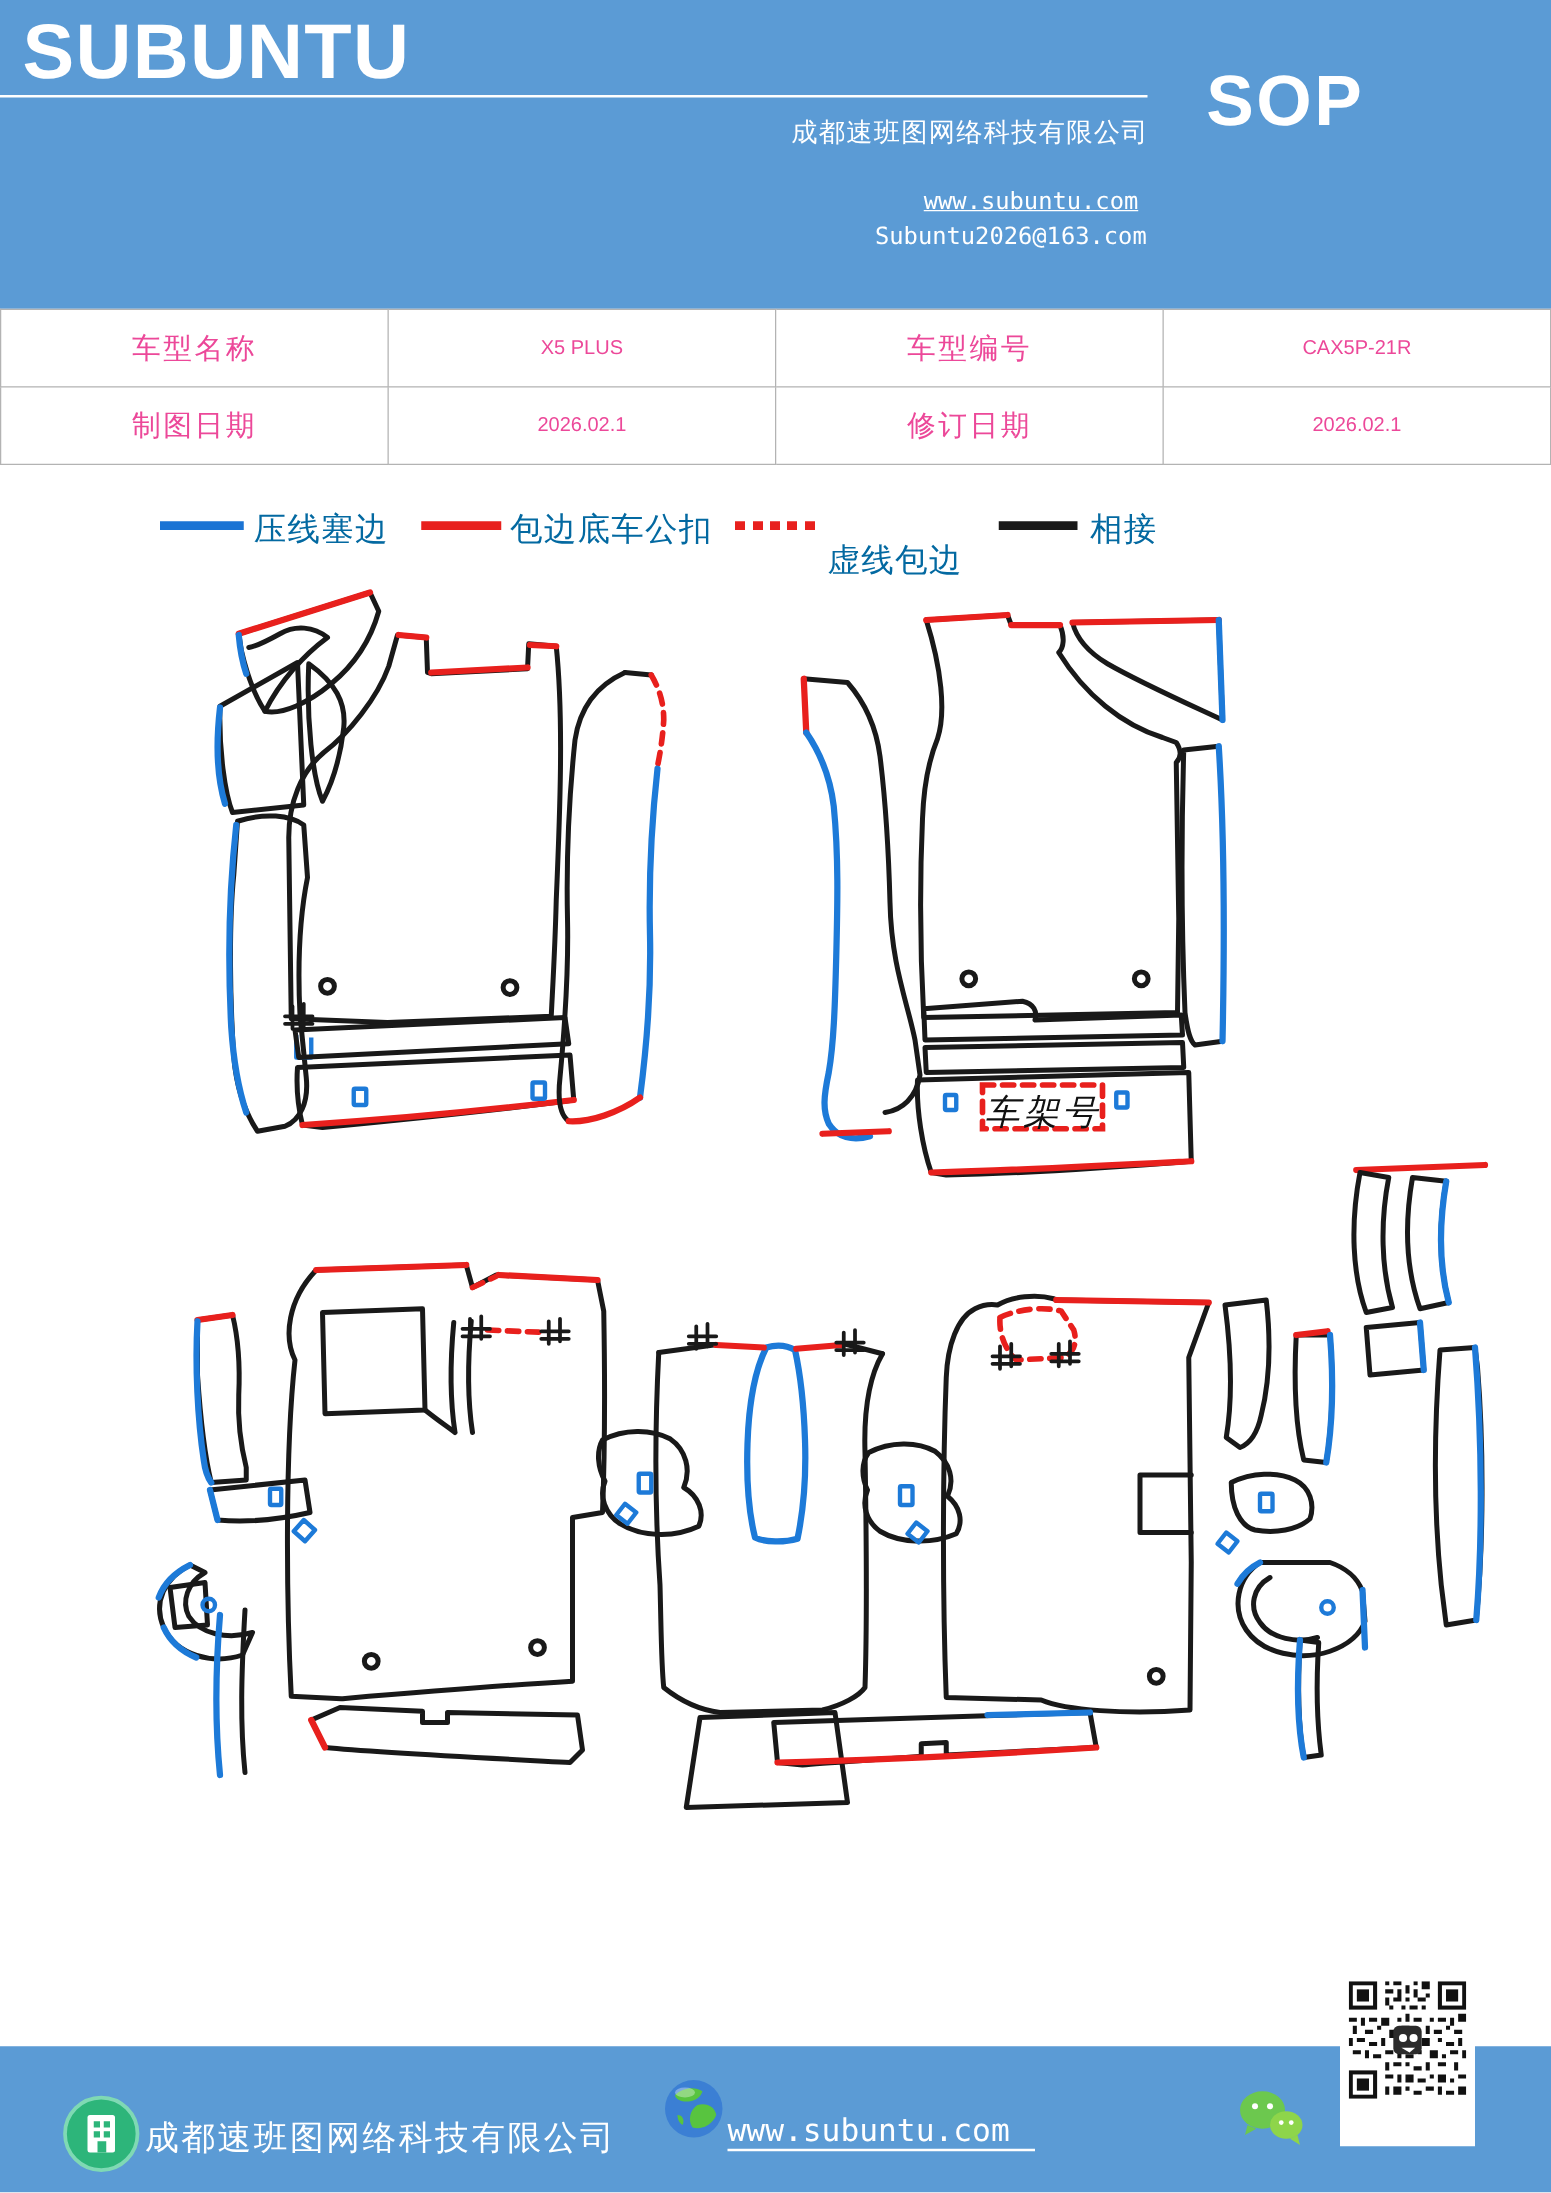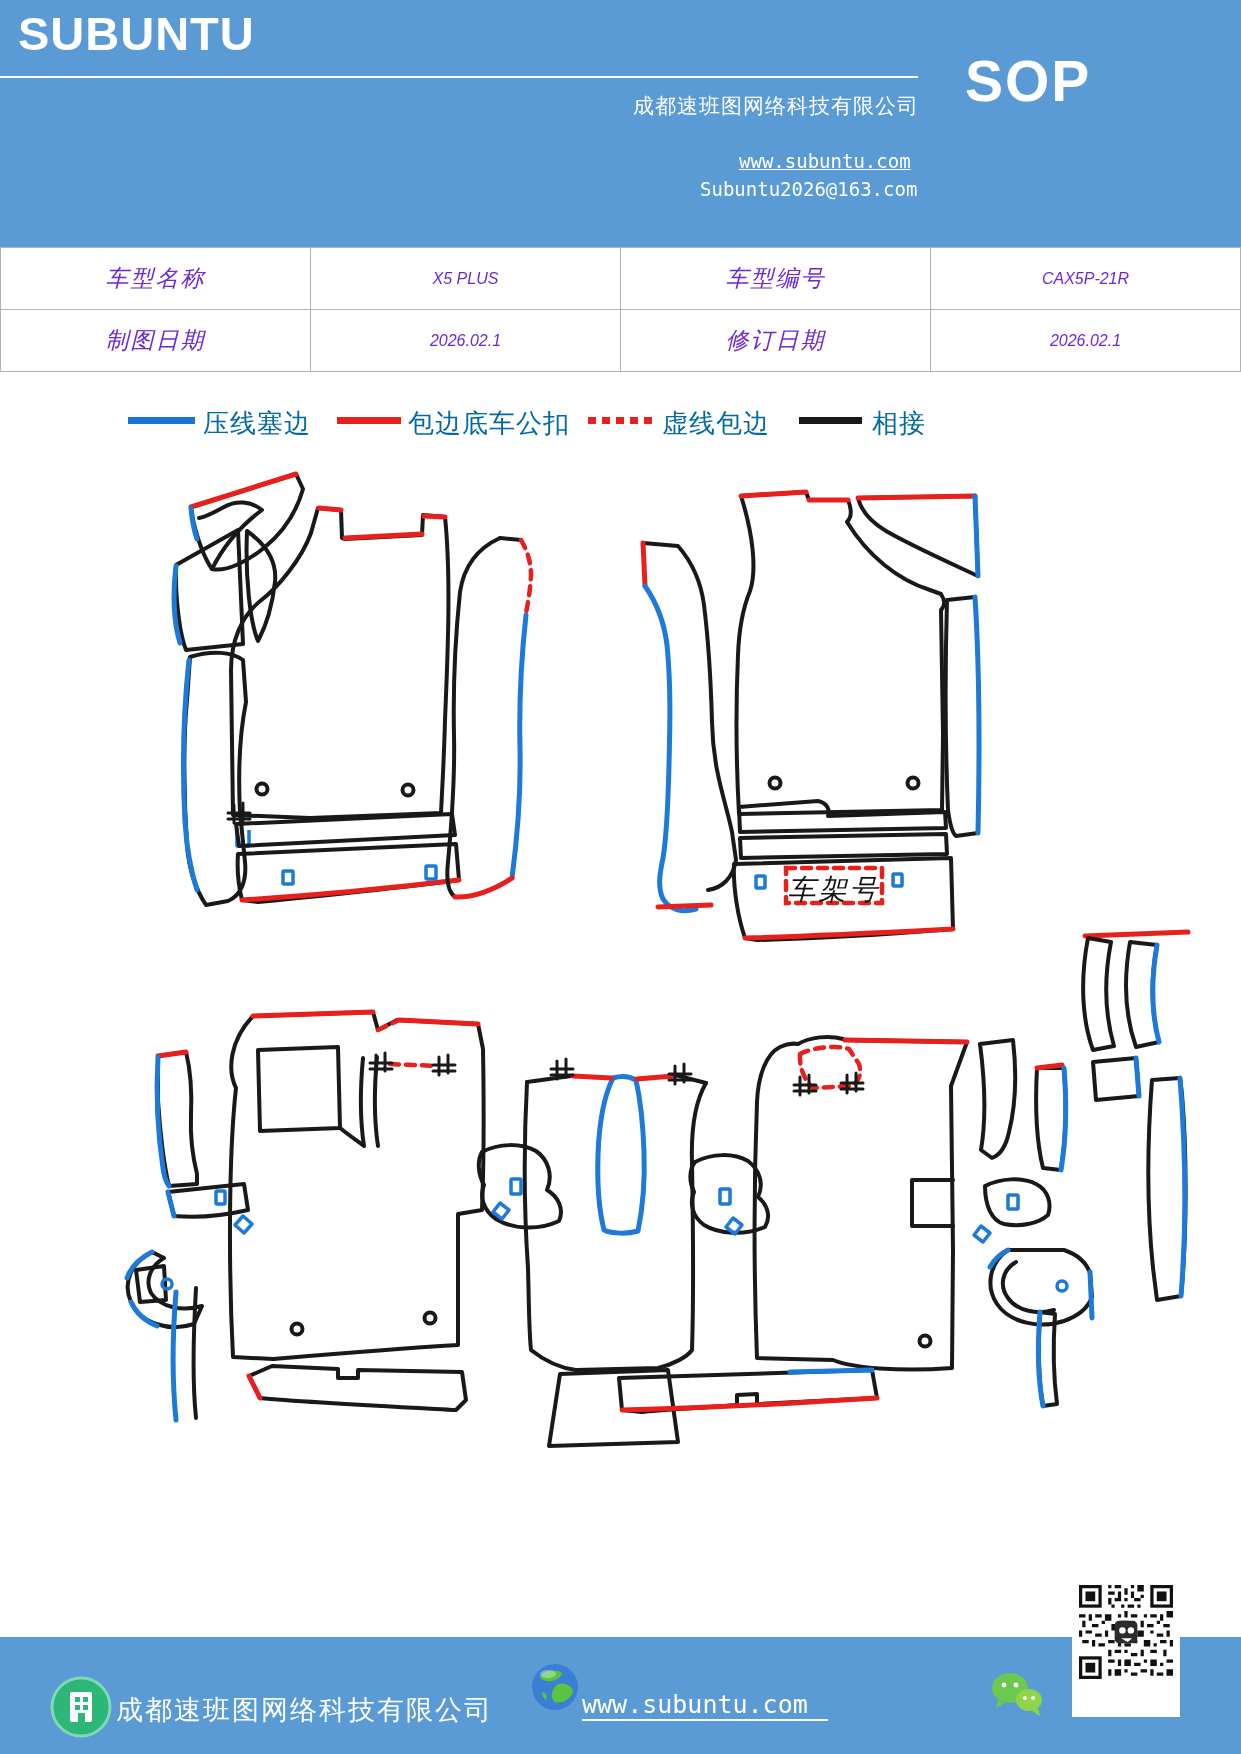--- a/index.html
+++ b/index.html
@@ -1,46 +1,46 @@
 <!DOCTYPE html>
 <html><head>
 <meta charset="utf-8">
 <style>
   html,body{margin:0;padding:0;background:#e9e9e9;}
   .page{position:relative;width:1241px;height:1754px;background:#ffffff;overflow:hidden;
         font-family:"Liberation Sans",sans-serif;}
   
   .hdr{position:absolute;left:0;top:0;width:1241px;height:247px;background:#5b9bd5;color:#fff;}
-  .brand{position:absolute;left:18px;top:6px;font-size:47px;font-weight:800;letter-spacing:1px;
+  .brand{position:absolute;left:18px;top:6px;font-size:62px;font-weight:800;letter-spacing:1px;
          font-family:"Liberation Sans",sans-serif;}
   .hdr-rule{position:absolute;left:0;top:76px;width:918px;height:2px;background:#fff;}
   .doc-title{position:absolute;left:28px;top:130px;font-size:35px;letter-spacing:2px;
          font-family:"Liberation Serif","DejaVu Serif",serif;}
   .hdr-company{position:absolute;left:633px;top:92px;width:290px;font-size:21px;letter-spacing:1px;
          font-family:"Liberation Serif","DejaVu Serif",serif;}
   .hdr-site{position:absolute;left:739px;top:150px;font-size:19px;color:#fff;text-decoration:underline;
          font-family:"DejaVu Sans Mono",monospace;}
   .hdr-mail{position:absolute;left:700px;top:178px;font-size:19px;
          font-family:"DejaVu Sans Mono",monospace;}
   .sop{position:absolute;left:925px;top:48px;font-size:57px;font-weight:800;letter-spacing:2px;margin-left:40px;}
   
   .tbl{position:absolute;left:0;top:247px;width:1241px;height:118px;border-collapse:collapse;table-layout:fixed;}
-  .tbl td{border:1px solid #b3b3b3;text-align:center;vertical-align:middle;height:59px;color:#6d28d9;font-style:italic;}
+  .tbl td{border:1px solid #b3b3b3;text-align:center;vertical-align:middle;height:59px;color:#ec4899;}
   .tbl td.cn{font-family:"Liberation Serif","DejaVu Serif",serif;font-size:23px;letter-spacing:2px;}
   .tbl td.val{font-family:"Liberation Sans",sans-serif;font-size:16px;}
   
   .legend{position:absolute;left:0;top:400px;width:1241px;height:44px;}
   .lg-label{position:absolute;top:6px;font-size:26px;color:#0369a1;
         font-family:"Liberation Serif","DejaVu Serif",serif;letter-spacing:1px;}
   .sw{position:absolute;top:17px;height:7px;}
   .sw-blue{left:128px;width:67px;background:#1b74d4;}
   .sw-red{left:337px;width:64px;background:#e8201d;}
   .sw-dot{left:588px;width:68px;background:repeating-linear-gradient(90deg,#e8201d 0 8px,rgba(0,0,0,0) 8px 14px);}
   .sw-black{left:799px;width:63px;background:#191919;}
-  .lbl1{left:203px;} .lbl2{left:408px;} .lbl3{left:662px;} .lbl4{left:872px;}
+  .lbl1{left:203px;} .lbl2{left:408px;} .lbl3{left:662px;margin-top:25px;} .lbl4{left:872px;}
   
   .diagrams{position:absolute;left:0;top:0;width:1241px;height:1754px;font-style:italic;}
   .diagrams svg{display:block;}
   .k{fill:none;stroke:#191919;stroke-width:4;stroke-linejoin:round;stroke-linecap:round;}
   .k3{fill:none;stroke:#191919;stroke-width:3;stroke-linecap:round;}
   .b{fill:none;stroke:#1d7ad8;stroke-width:5;stroke-linejoin:round;stroke-linecap:round;}
   .b3{fill:none;stroke:#1d7ad8;stroke-width:3.5;stroke-linejoin:round;}
   .r{fill:none;stroke:#e8201d;stroke-width:5;stroke-linejoin:round;stroke-linecap:round;}
   .rd{fill:none;stroke:#e8201d;stroke-width:4.5;stroke-dasharray:9 7;stroke-linecap:round;}
   .hole{fill:#fff;stroke:#191919;stroke-width:4;}

